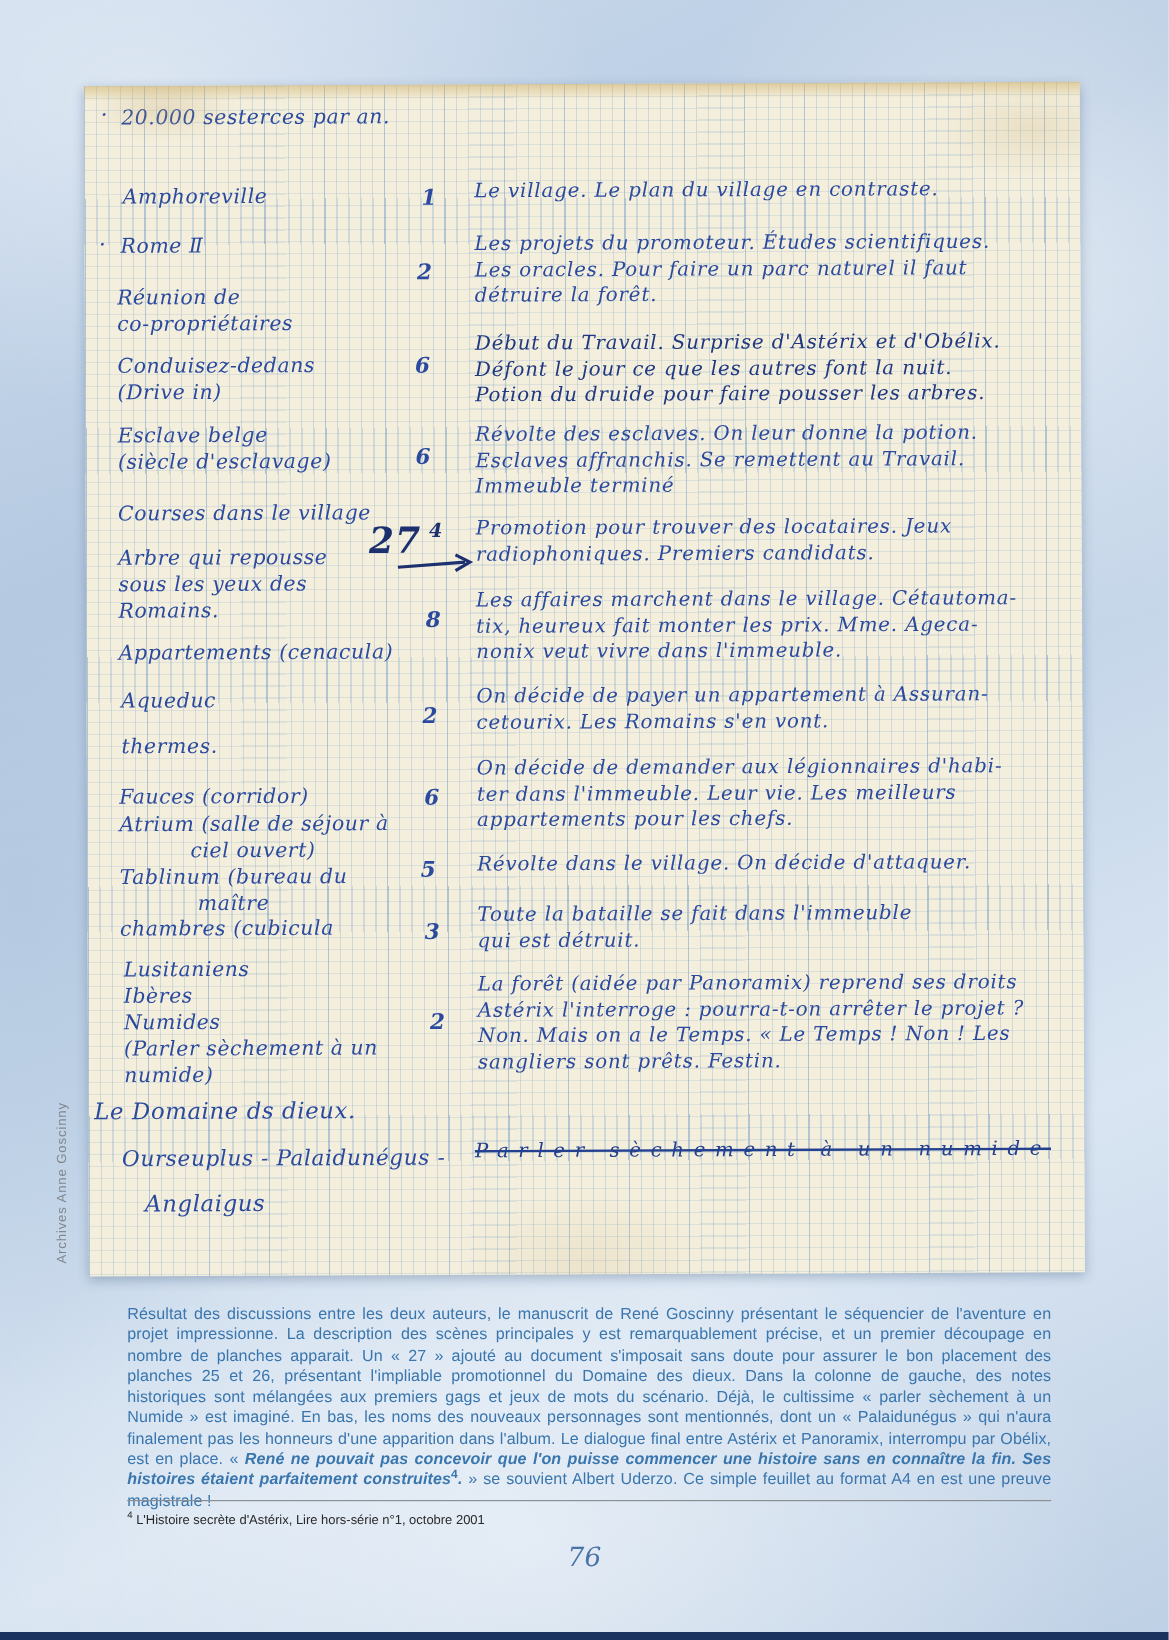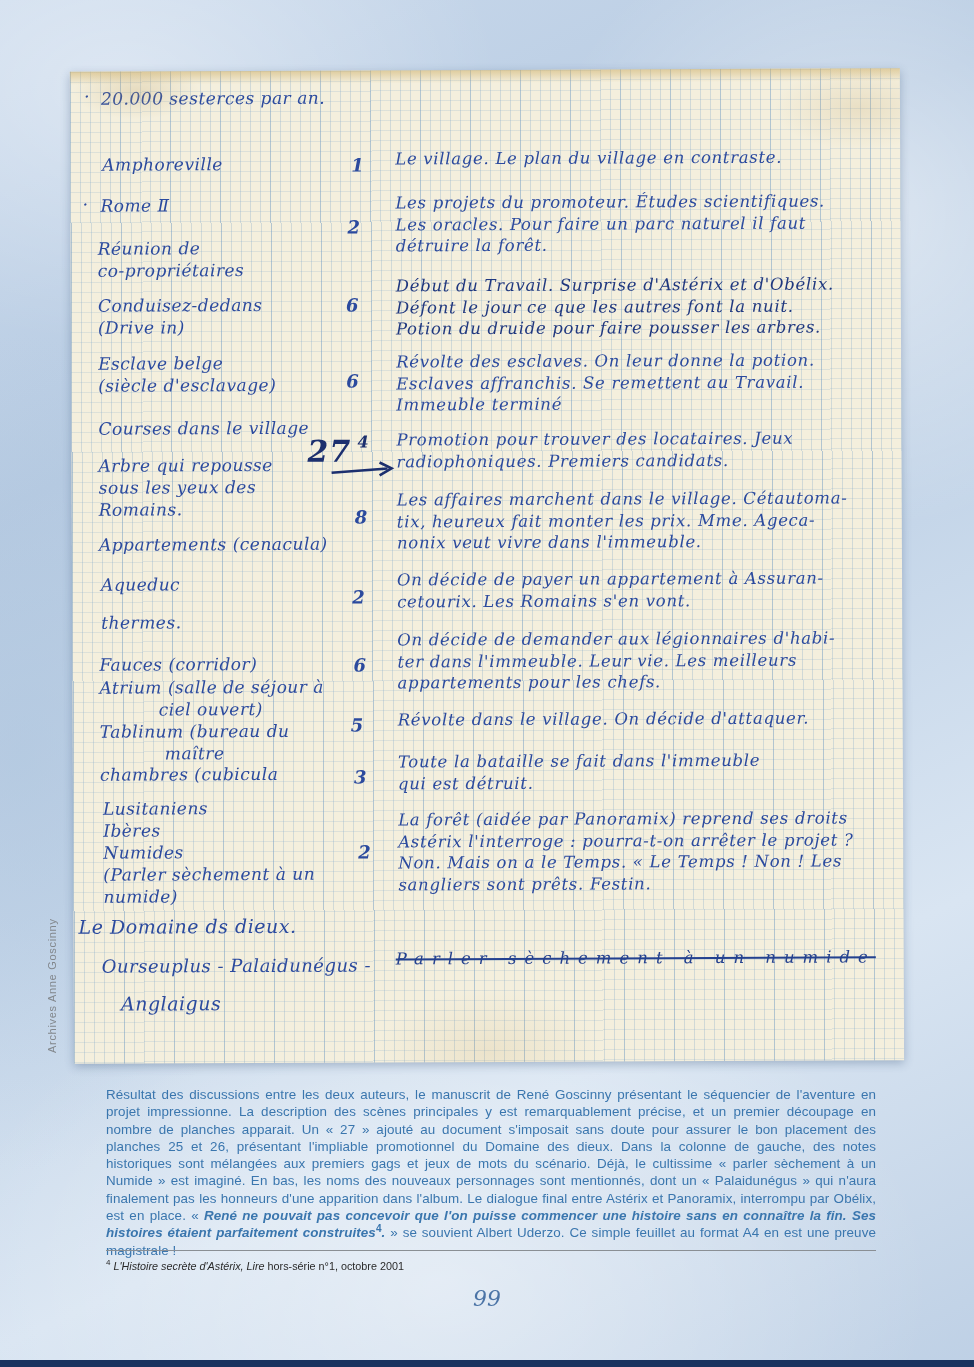--- a/index.html
+++ b/index.html
@@ -37,21 +37,21 @@
   .dot{font-size:18px;}
   .credit{position:absolute;left:46px;top:1053px;transform:rotate(-90deg);
       transform-origin:left top;color:#82878c;font-size:11px;letter-spacing:.7px;white-space:nowrap;}
   .caption{position:absolute;left:106px;top:1086px;width:770px;text-align:justify;
       color:#3a76ae;font-size:13.4px;line-height:17.3px;letter-spacing:.1px;}
   .caption .q{font-weight:bold;font-style:italic;}
   .caption sup{font-size:10px;line-height:0;font-weight:bold;}
   .footrule{position:absolute;left:106px;top:1250px;width:770px;height:1px;background:#8a8f94;}
   .footnote{position:absolute;left:106px;top:1258px;width:770px;color:#2a2a2a;font-size:10.8px;}
   .footnote sup{font-size:8px;}
-  .footnote .it{font-style:italic;}
+  .footnote .it{}
   .pagenum{position:absolute;left:427px;top:1286px;width:120px;text-align:center;
       font-family:"DejaVu Serif",serif;font-style:italic;color:#4a73a6;font-size:22px;}
   .bottomstrip{position:absolute;left:0;right:0;bottom:0;height:7px;background:#1a335f;}
 </style>
 </head>
 <body>
 
 <div class="page">
 
   <div class="paper">
@@ -145,16 +145,16 @@
   <div class="caption">
     <span>Résultat des discussions entre les deux auteurs, le manuscrit de René Goscinny présentant le séquencier de l'aventure en projet impressionne. La description des scènes principales y est remarquablement précise, et un premier découpage en nombre de planches apparait. Un « 27 » ajouté au document s'imposait sans doute pour assurer le bon placement des planches 25 et 26, présentant l'impliable promotionnel du Domaine des dieux. Dans la colonne de gauche, des notes historiques sont mélangées aux premiers gags et jeux de mots du scénario. Déjà, le cultissime « parler sèchement à un Numide » est imaginé. En bas, les noms des nouveaux personnages sont mentionnés, dont un « Palaidunégus » qui n'aura finalement pas les honneurs d'une apparition dans l'album. Le dialogue final entre Astérix et Panoramix, interrompu par Obélix, est en place. « </span><span class="q">René ne pouvait pas concevoir que l'on puisse commencer une histoire sans en connaître la fin. Ses histoires étaient parfaitement construites</span><sup>4</sup><span class="q">.</span><span> » se souvient Albert Uderzo. Ce simple feuillet au format A4 en est une preuve magistrale !</span>
   </div>
 
   <div class="footrule"></div>
   <div class="footnote">
     <sup>4</sup>
     <span class="it">L'Histoire secrète d'Astérix, Lire</span><span> hors-série n°1, octobre 2001</span>
   </div>
 
-  <div class="pagenum">99</div>
+  <div class="pagenum">76</div>
 
   <div class="bottomstrip"></div>
 </div>
 
 </body></html>

